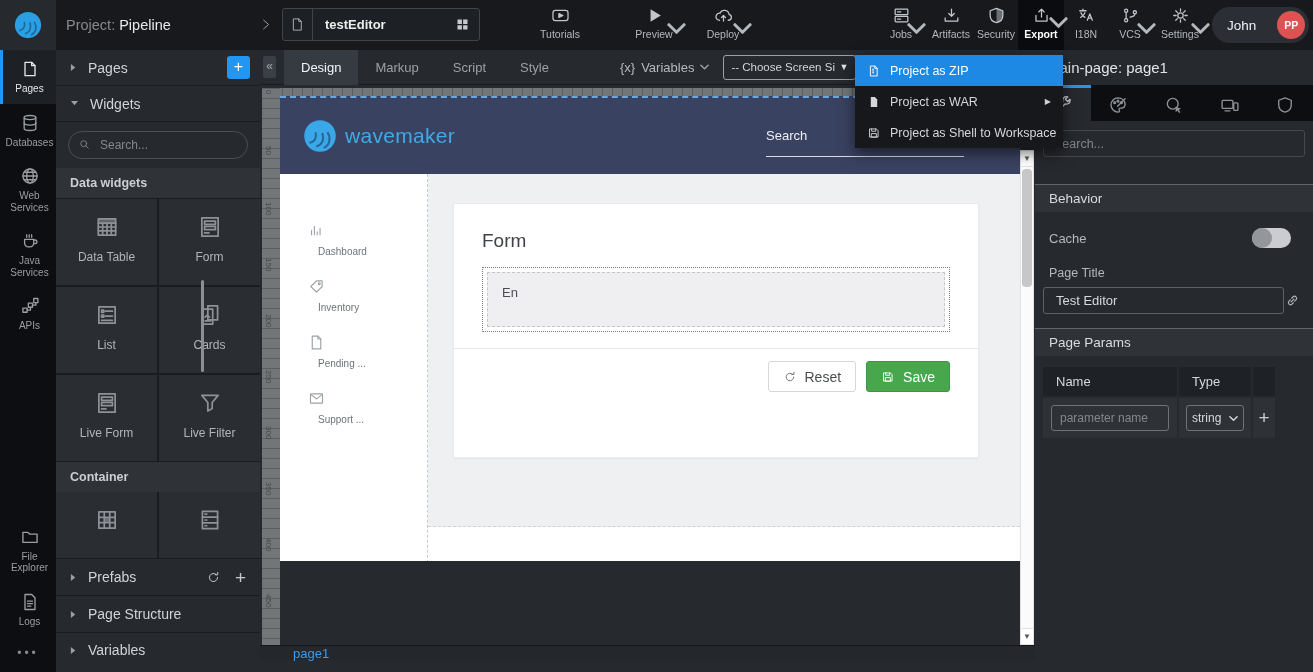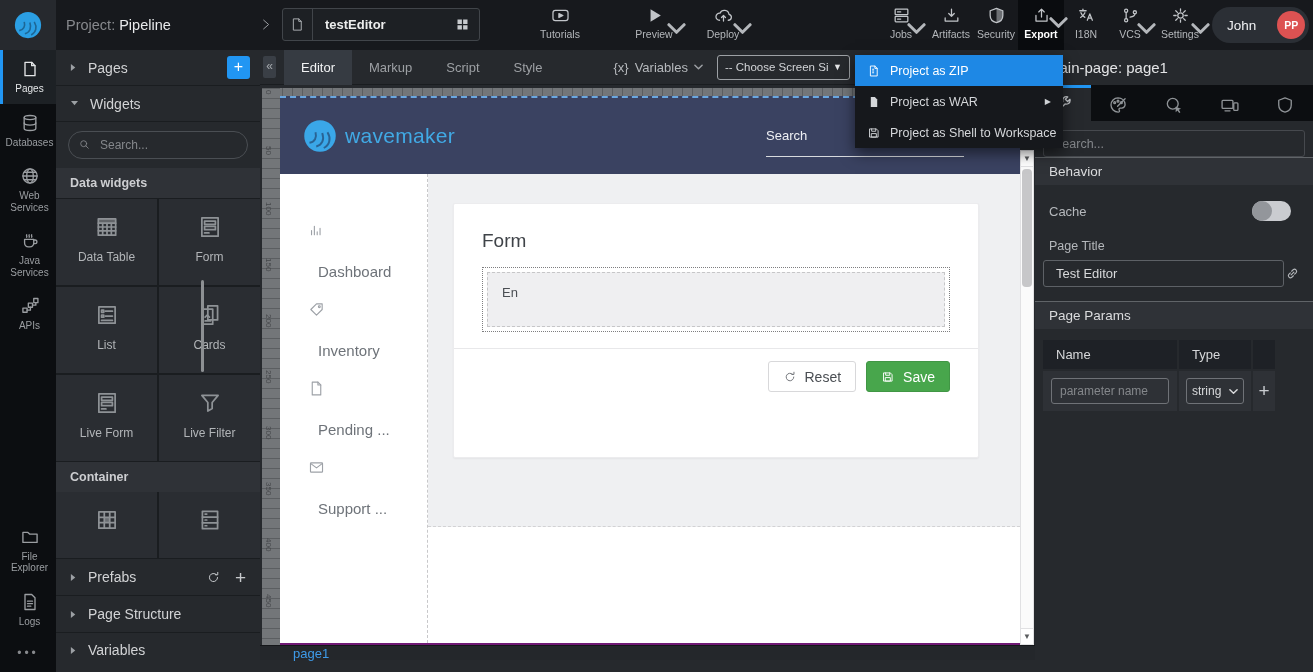--- a/index.html
+++ b/index.html
@@ -69,33 +69,33 @@
 .cv-tab{padding:0 17px;line-height:35px;font-size:13px;color:#9da0a4;cursor:pointer}
 .cv-tab.active{background:#363b42;color:#f2f3f4}
 #cv-vars{margin-left:54px;display:flex;align-items:center;gap:6px;color:#b6b9bd;font-size:13px;cursor:pointer}
 #cv-vars .chev{color:#9da0a4}
 #cv-size{margin-left:14px;width:133px;height:25px;border:1px solid #9da1a5;border-radius:3px;color:#d3d5d8;font-size:11.5px;display:flex;align-items:center;padding:0 7px;gap:4px;cursor:pointer}
 #cv-size .txt{flex:1;white-space:nowrap;overflow:hidden}
 #cv-size .car{font-size:9px;color:#e4e5e7}
 #cv-hruler{position:absolute;left:2px;top:38px;width:772px;height:8px;background:#737679;background-image:repeating-linear-gradient(90deg,#5b5e61 0 1px,transparent 1px 10px)}
 #cv-vruler{position:absolute;left:2px;top:38px;width:18px;height:557px;background:#737679;background-image:repeating-linear-gradient(180deg,#5b5e61 0 1px,transparent 1px 10px)}
 #cv-vruler span{display:block;height:56px;writing-mode:vertical-rl;font-size:8px;color:#45474a;padding:2px 0 0 2px}
-#stage{position:absolute;left:20px;top:46px;width:740px;height:549px;background:#701a75;overflow:hidden}
+#stage{position:absolute;left:20px;top:46px;width:740px;height:465px;background:#701a75;overflow:hidden}
 #app-header{height:78px;background:#3a4261;border-top:2px dashed #6aa7e0;position:relative;display:flex;align-items:center}
 #app-brand{display:flex;align-items:center;gap:7px;margin-left:22px;cursor:pointer}
 #app-brand svg{width:36px;height:36px}
 #app-brand .txt{font-size:21px;color:#41a9e4;letter-spacing:.3px}
 #app-search{position:absolute;right:56px;top:30px;width:198px}
 #app-search .lbl{color:#eef0f4;font-size:13px}
 #app-search .line{margin-top:13px;border-bottom:1px solid #d7dade;height:1px}
 #app-body{display:flex;height:469px}
 #app-nav{width:148px;background:#fff;border-right:1px dashed #c8c8ca;padding-top:48px}
 .nav-item{padding-left:28px;margin-bottom:21px;cursor:pointer}
 .nav-item svg{width:17px;height:17px;color:#9da1a7}
-.nav-item .lbl{margin:24px 0 0 10px;font-size:15px;color:#6e7379}
+.nav-item .lbl{margin:7px 0 0 10px;font-size:10px;color:#6e7379}
 #app-content{flex:1;position:relative;background:#fff}
 #content-gray{height:353px;background:#eff0f2;border-bottom:1px dashed #d2d2d4}
 #form-card{position:relative;top:29px;left:25px;width:526px;height:255px;background:#fff;border:1px solid #ececee;border-radius:2px;box-shadow:0 1px 2px rgba(0,0,0,.05)}
 #form-title{margin:26px 0 0 28px;font-size:19px;color:#3f4348}
 #ff-outer{margin:15px 28px 0 28px;border:1px dotted #7e7e80;padding:4px}
 #ff-inner{border:1px dashed #c6c6c8;background:#efeff1;padding:12px 14px 26px 14px}
 #ff-inner .flabel{font-size:13px;color:#4a4e53}
 #ff-inner input{display:block;margin-top:8px;width:332px;height:44px;border:1px solid #e2e2e4;border-bottom-color:#c9c9cb;background:#fff;font-size:15px;padding-left:12px;color:#3f4348}
 #form-footer{margin-top:16px;border-top:1px solid #e8e8ea;padding:12px 28px 0 0;display:flex;justify-content:flex-end;gap:10px}
 .btn{height:31px;display:flex;align-items:center;gap:8px;padding:0 14px;border-radius:3px;font-size:14px;cursor:pointer}
@@ -112,21 +112,21 @@
 #cv-bottom .pg{color:#3e9be9;font-size:13px;cursor:pointer}
 
 #rpanel{position:absolute;left:1035px;top:50px;width:278px;height:622px;background:#26292d}
 #rp-title{height:35px;line-height:35px;padding-left:12px;font-size:15px;color:#e3e4e6;white-space:nowrap;overflow:hidden}
 #rp-tabs{height:36px;display:flex;background:#0c0e11}
 .rp-tab{flex:1;display:flex;align-items:center;justify-content:center;border-top:3px solid transparent;color:#8f9397;cursor:pointer}
 .rp-tab svg{width:20px;height:20px}
 .rp-tab.active{background:#26292d;border-top-color:#2196f3;color:#c9ccd0}
 #rp-search{padding:9px 8px 0 8px}
 #rp-search input{width:100%;height:27px;background:transparent;border:1px solid #46494e;border-radius:3px;color:#d5d7d9;font-size:12.5px;padding:0 10px}
-.rp-sh{height:28px;line-height:27px;background:#2f3237;border-top:1px solid #606468;padding-left:14px;font-size:13.5px;color:#dadbdd}
+.rp-sh{margin-top:27px;height:28px;line-height:27px;background:#2f3237;border-top:1px solid #606468;padding-left:14px;font-size:13.5px;color:#dadbdd}
 .rp-sh.second{margin-top:14px}
 .rp-row{display:flex;align-items:center;justify-content:space-between;padding:16px 22px 0 14px}
 .rp-row .lbl{font-size:13px;color:#b5b8bc}
 .tgl{width:39px;height:20px;border-radius:10px;background:#caccd0;position:relative;cursor:pointer}
 .tgl .knob{position:absolute;left:0;top:0;width:20px;height:20px;border-radius:50%;background:#93969b}
 .rp-lbl{padding:18px 0 0 14px;font-size:12.5px;color:#b5b8bc}
 #rp-ptrow{display:flex;align-items:center;padding:7px 12px 0 8px;gap:0}
 #rp-ptrow input{flex:1;height:27px;background:transparent;border:1px solid #5d6166;border-radius:3px;color:#d8d9db;font-size:13px;padding:0 12px}
 #rp-ptrow svg{width:17px;height:17px;color:#b5b8bc;flex:none;cursor:pointer}
 #rp-table{margin:11px 0 0 8px;width:232px;display:grid;grid-template-columns:134px 72px 22px;grid-template-rows:29px 40px;gap:2px}
@@ -492,21 +492,21 @@
         </svg>
       </span>
     <span>Variables</span>
   </div>
 </div>
 <div id="lp-scroll"></div>
 
 <div id="canvas">
   <div id="cv-toolbar">
     <div id="cv-collapse">«</div>
-    <div class="cv-tab active">Editor</div>
+    <div class="cv-tab active">Design</div>
     <div class="cv-tab">Markup</div>
     <div class="cv-tab">Script</div>
     <div class="cv-tab">Style</div>
     <div id="cv-vars">
       <span>{x}</span>
       <span>Variables</span>
       <span class="chev">
           <svg class="s" viewBox="0 0 10 6" width="9" height="6">
             <path d="M1 1l4 4 4-4"></path>
           </svg>

